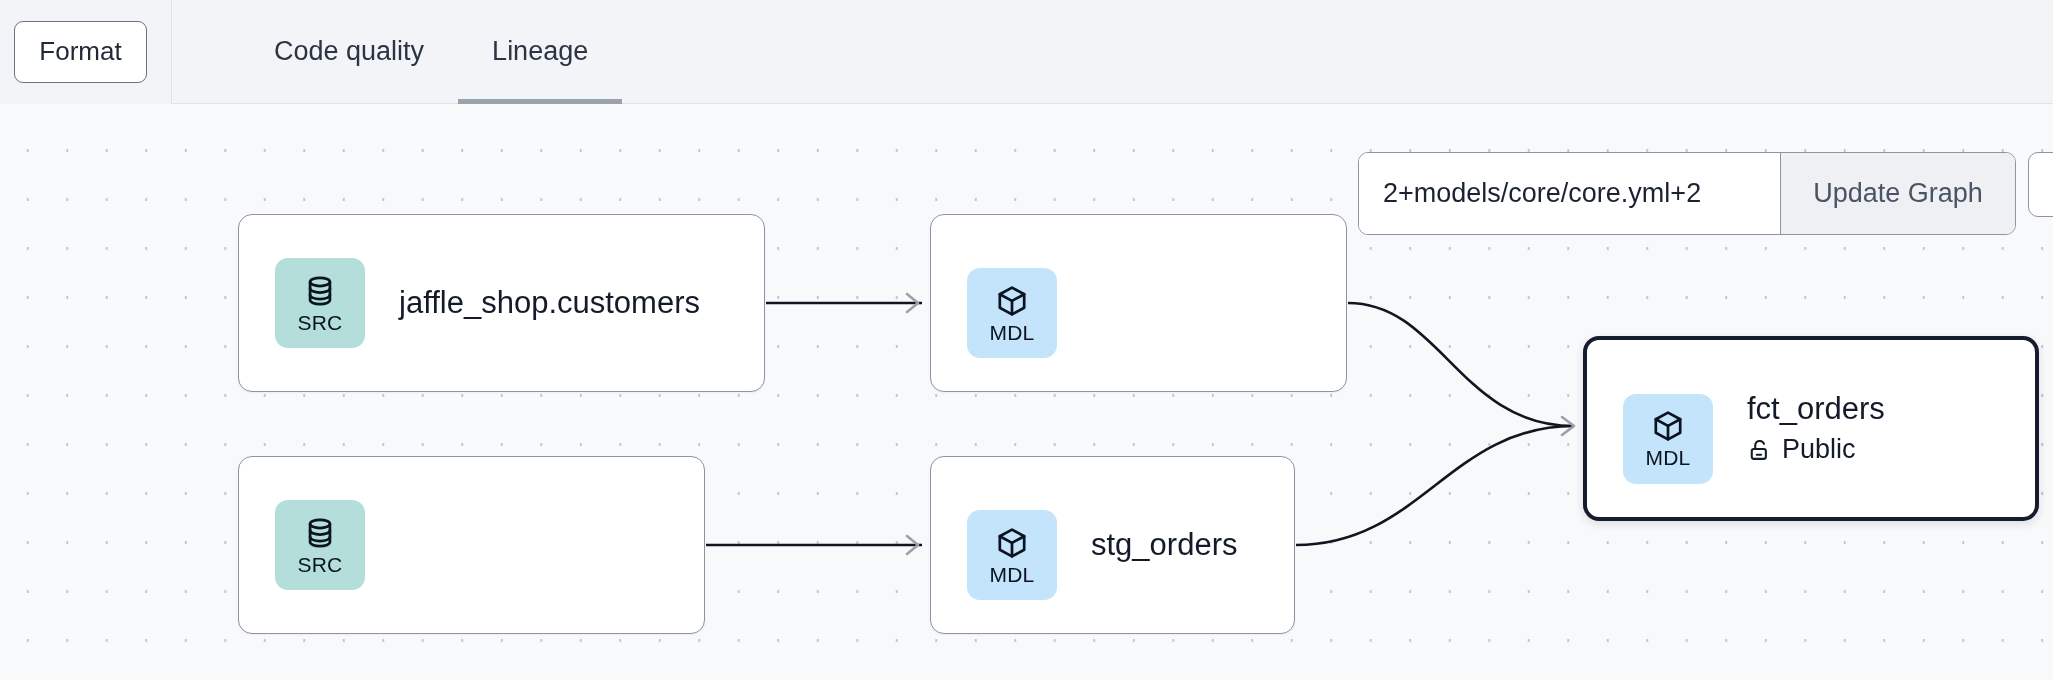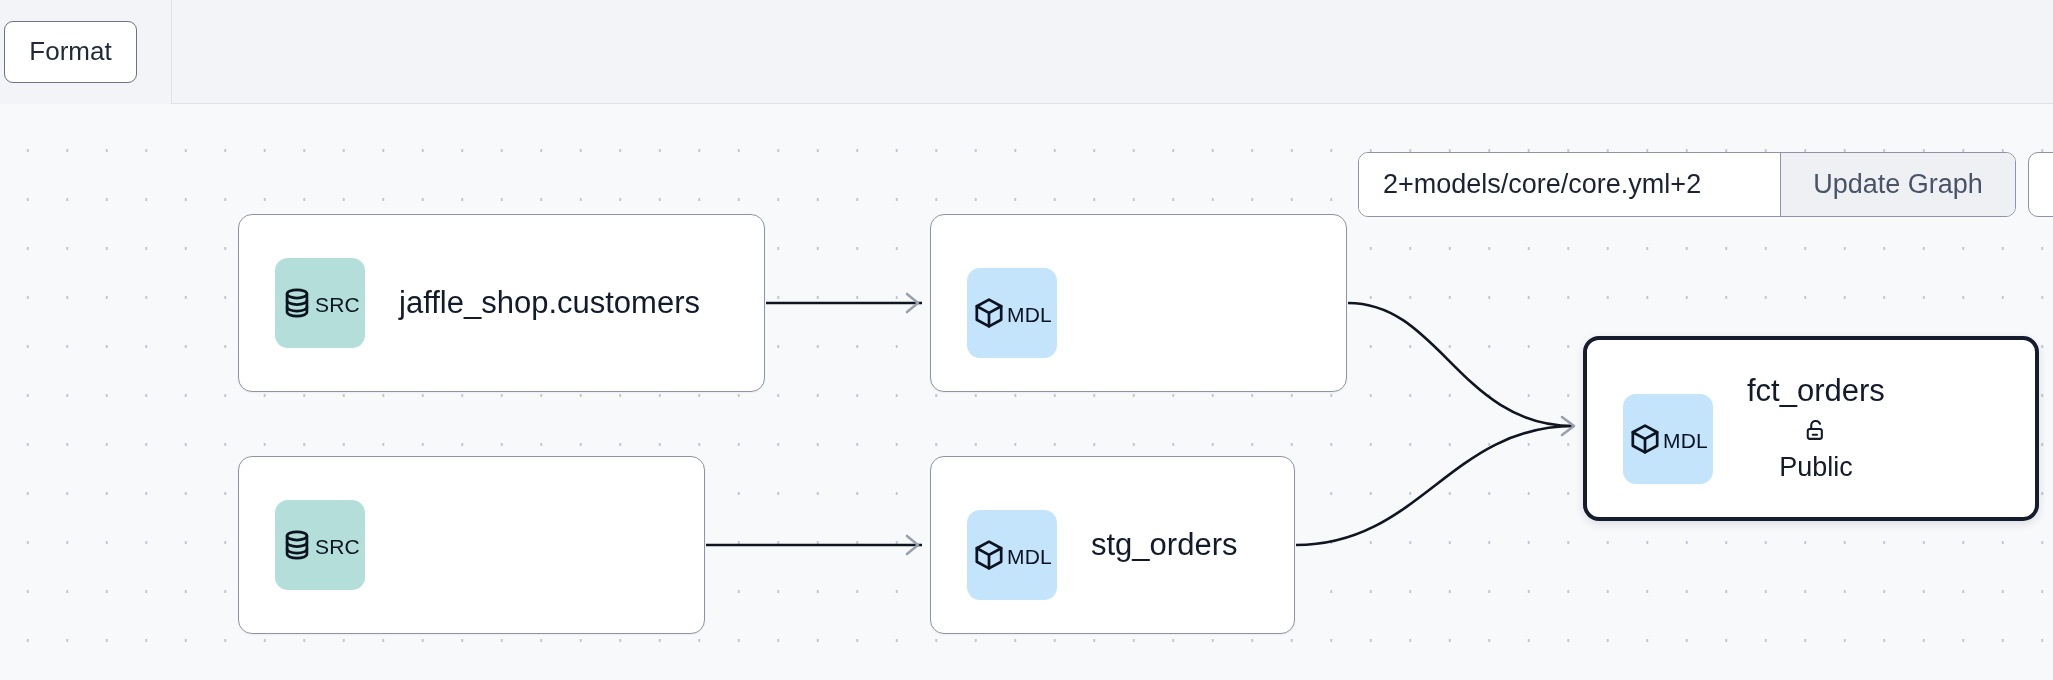--- a/index.html
+++ b/index.html
@@ -21,21 +21,21 @@
     background: #f2f4f7;
     border-bottom: 1px solid #dfe3e8;
     display: flex;
     align-items: center;
   }
   .format-zone {
     width: 172px;
     height: 104px;
     display: flex;
     align-items: center;
-    padding-left: 4px;
+    padding-left: 14px;
     border-right: 1px solid #dfe3e8;
     background: #f2f4f7;
   }
   .format-button {
     width: 133px;
     height: 62px;
     background: #ffffff;
     border: 1px solid #6b7280;
     border-radius: 9px;
     font-size: 26px;
@@ -110,21 +110,21 @@
     border: 4px solid #151c2e;
     border-radius: 16px;
     box-shadow: 0 3px 10px rgba(20,25,40,0.12);
   }
 
   .badge {
     width: 90px;
     height: 90px;
     border-radius: 13px;
     display: flex;
-    flex-direction: row;
+    flex-direction: column;
     align-items: center;
     justify-content: center;
     flex: 0 0 auto;
     gap: 1px;
   }
   .badge.src { background: #b4ded9; }
   .badge.mdl { background: #c3e4fa; margin-top: 20px; }
   .badge svg { display: block; }
   .badge-text {
     font-size: 21px;
@@ -146,30 +146,29 @@
     white-space: nowrap;
     line-height: 1.1;
   }
   .node-sub {
     display: flex;
     align-items: center;
     gap: 9px;
     margin-top: 8px;
     font-size: 27px;
     color: #131a29;
-    flex-direction: column;
   }
   .node-sub svg { display: block; flex: 0 0 auto; }
 
   
   .filter-group {
     position: absolute;
     display: flex;
     align-items: stretch;
-    height: 65px;
+    height: 83px;
     border: 1.6px solid #8e94a3;
     border-radius: 10px;
     overflow: hidden;
     background: #ffffff;
   }
   .filter-input {
     width: 421px;
     border: none;
     outline: none;
     background: #ffffff;
@@ -201,20 +200,24 @@
     border-radius: 10px;
     background: #ffffff;
   }
 </style>
 </head>
 <body>
 
 <div class="topbar">
   <div class="format-zone">
     <button class="format-button">Format</button>
+  </div>
+  <div class="tabs">
+    <div class="tab">Code quality</div>
+    <div class="tab active">Lineage</div>
   </div>
 </div>
 
 <div class="canvas">
 
   <svg class="edges-svg" viewBox="0 0 2053 576" xmlns="http://www.w3.org/2000/svg">
 
     <g>
       <path d="M 766 199 L 922 199" stroke="#11151f" stroke-width="2.6" fill="none"></path>
       <polyline points="907,190 918,199 907,208" stroke="#9aa1ad" stroke-width="2.6" fill="none" stroke-linecap="round" stroke-linejoin="round"></polyline>

